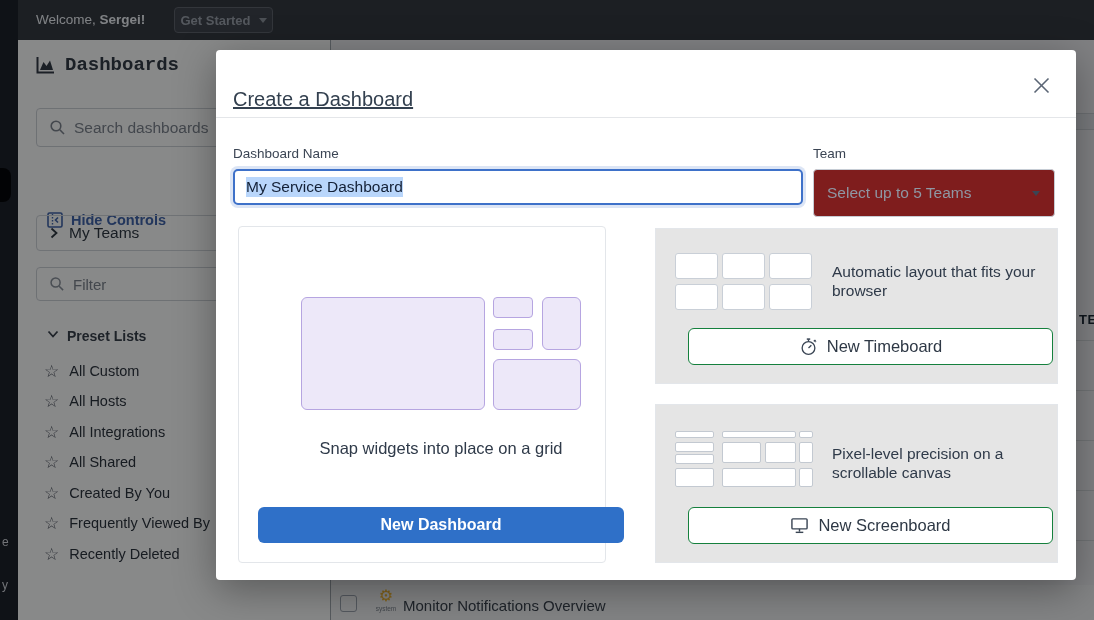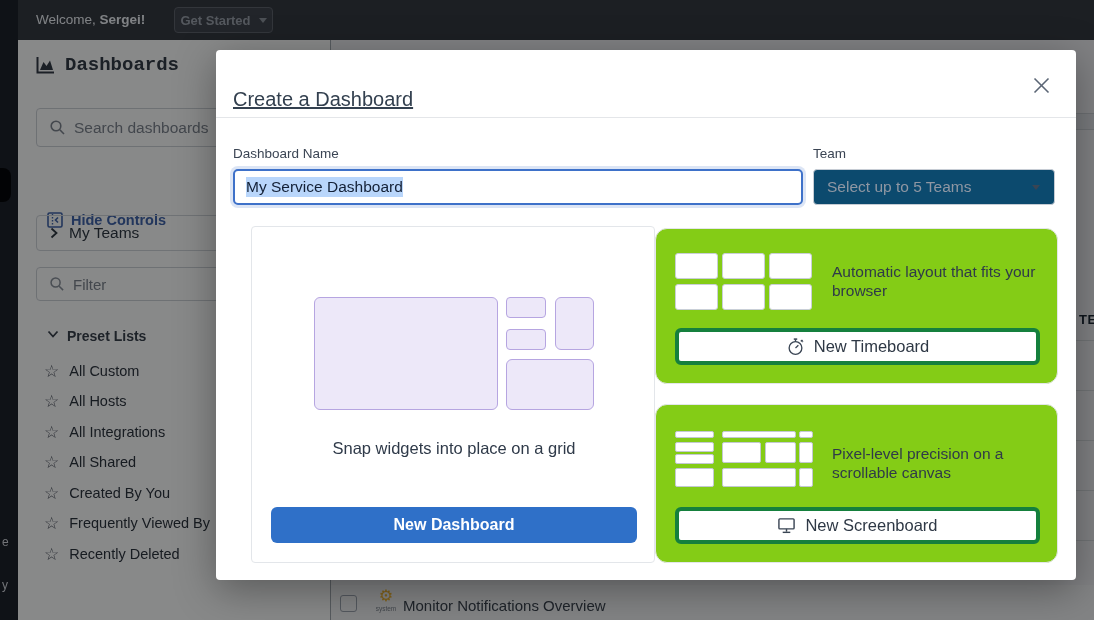--- a/index.html
+++ b/index.html
@@ -48,39 +48,39 @@
     box-shadow:0 10px 40px rgba(0,0,0,0.35); z-index:10; }
   #modal-title { left:17px; top:68px; transform:translateY(-100%); font-size:20px; font-weight:500; color:#33404f; top:70px; transform:none; }
   #modal-title { top:70px;text-decoration:underline; }
   #close-btn { left:812px; top:22px; width:26px; height:26px; display:flex; align-items:center; justify-content:center; cursor:pointer; }
   #header-divider { left:0; top:67px; width:860px; height:1px; background:#e4e6e9; }
 
   .field-label { font-size:13.5px; color:#3b4554; }
   #name-input { left:17px; top:119px; width:570px; height:36px; border:2px solid #3e71c9; border-radius:5px;
     box-shadow:0 0 0 3px rgba(62,113,201,0.18); display:flex; align-items:center; padding-left:11px; background:#fff; }
   #name-input .sel { background:#b9d6fb; color:#132036; font-size:15.5px; padding:1px 0; }
-  #team-select { left:597px; top:119px; width:242px; height:36px; border:1px solid #c6ccd4; border-radius:4px;
-    display:flex; align-items:center; justify-content:space-between; padding:0 14px 0 13px; background:#0c4a6e; }
+  #team-select { left:597px; top:119px; width:242px; height:48px; border:1px solid #c6ccd4; border-radius:4px;
+    display:flex; align-items:center; justify-content:space-between; padding:0 14px 0 13px; background:#7f1d1d; }
   #team-select .ph { font-size:15.5px; color:#8f97a3; }
   #team-select .caret-down { border-top-color:#3a4554; }
 
   .card { border:1px solid #e3e6ea; border-radius:4px; background:#fff; }
-  #grid-card { left:35px; top:176px; width:404px; height:337px; }
+  #grid-card { left:22px; top:176px; width:368px; height:337px; }
   .lav { position:absolute; background:#ede8f9; border:1.5px solid #b6a5e1; }
   #grid-caption { left:0; top:212px; width:404px; text-align:center; font-size:16.5px; color:#2f3a49; }
   #new-dashboard-btn { left:19px; top:280px; width:366px; height:36px; background:#2f70c8; border-radius:6px;
     color:#ffffff; font-size:16px; font-weight:600; display:flex; align-items:center; justify-content:center; cursor:pointer; }
 
-  .right-card { left:439px; width:403px; background:#84cc16; border:1px solid #e3e6ea; border-radius:12px; position:absolute; }
+  .right-card { left:439px; width:403px; background:#e5e5e5; border:1px solid #e3e6ea; border-radius:0; position:absolute; }
   #timeboard-card { top:178px; height:156px; }
   #screenboard-card { top:354px; height:159px; }
   .wbox { position:absolute; width:43px; height:26px; background:#fff; border:1px solid #c9cfd7; border-radius:3px; }
   .mbox { position:absolute; background:#fff; border:1px solid #c3c9d1; border-radius:2px; }
   .card-caption { position:absolute; left:176px; width:215px; font-size:15.5px; line-height:19px; color:#2f3a49; }
-  .white-btn { position:absolute; left:19px; width:365px; height:37px; background:#fff; border:4px solid #15803d; border-radius:6px;
+  .white-btn { position:absolute; left:32px; width:365px; height:37px; background:#fff; border:1px solid #15803d; border-radius:6px;
     display:flex; align-items:center; justify-content:center; gap:9px; font-size:16.5px; color:#2e3845; cursor:pointer; }
 </style>
 </head>
 <body>
 
 <div id="left-strip" class="abs">
   <div id="nav-pill" class="abs"></div>
   <div class="nav-frag abs" style="top:535px;">e</div>
   <div class="nav-frag abs" style="top:578px;">y</div>
 </div>

